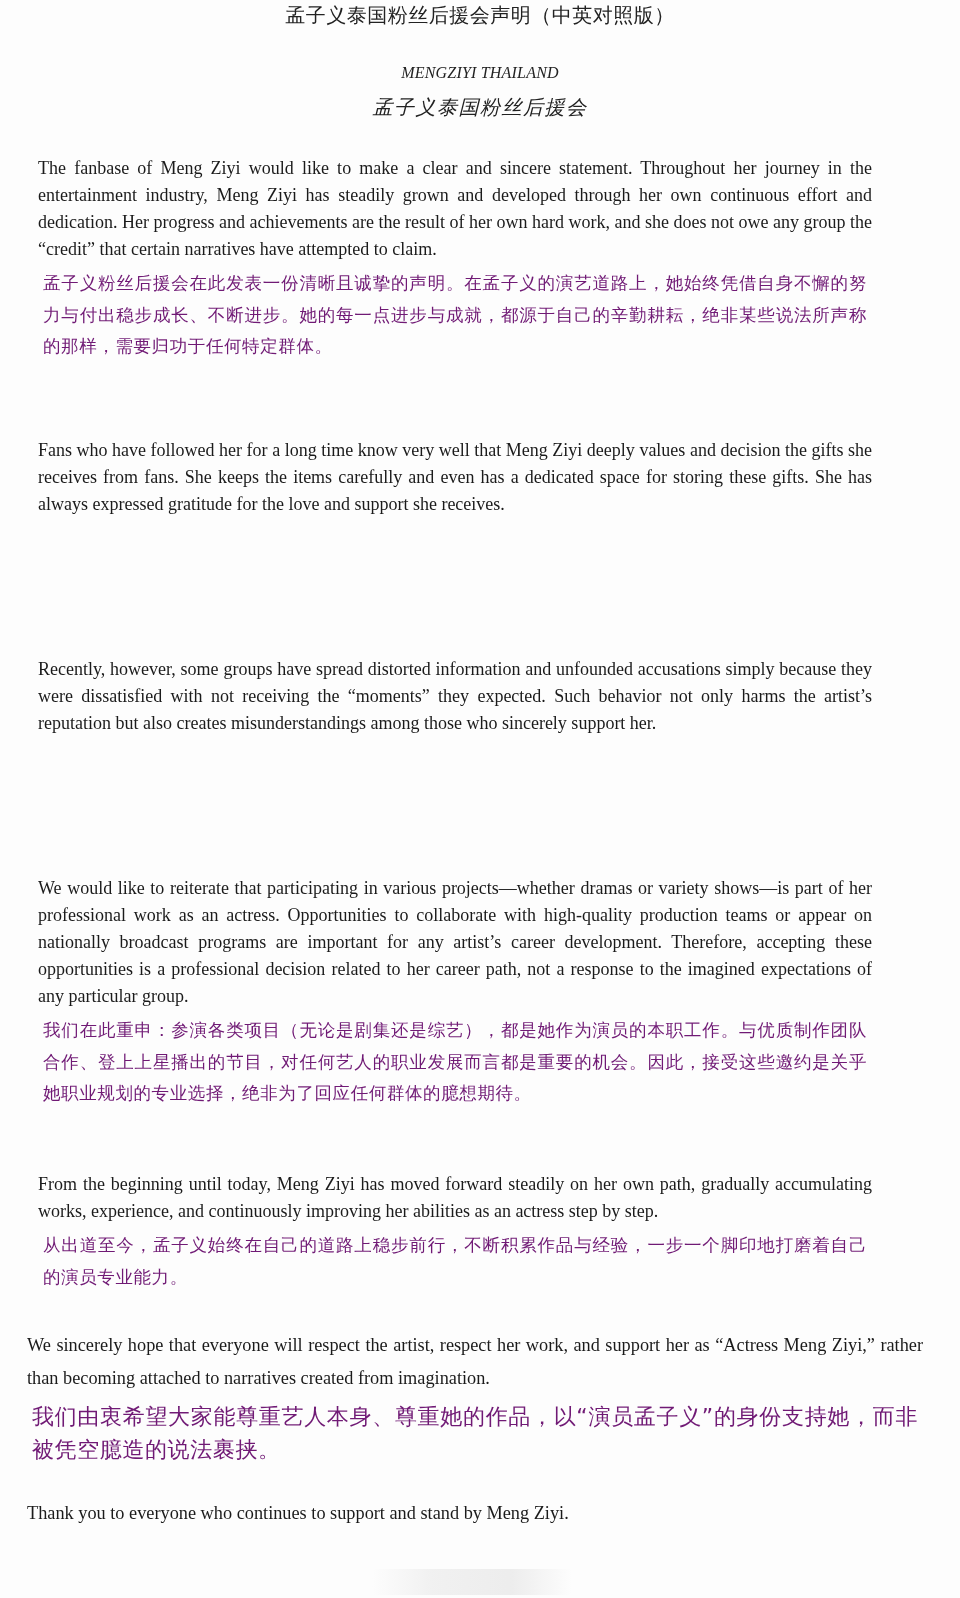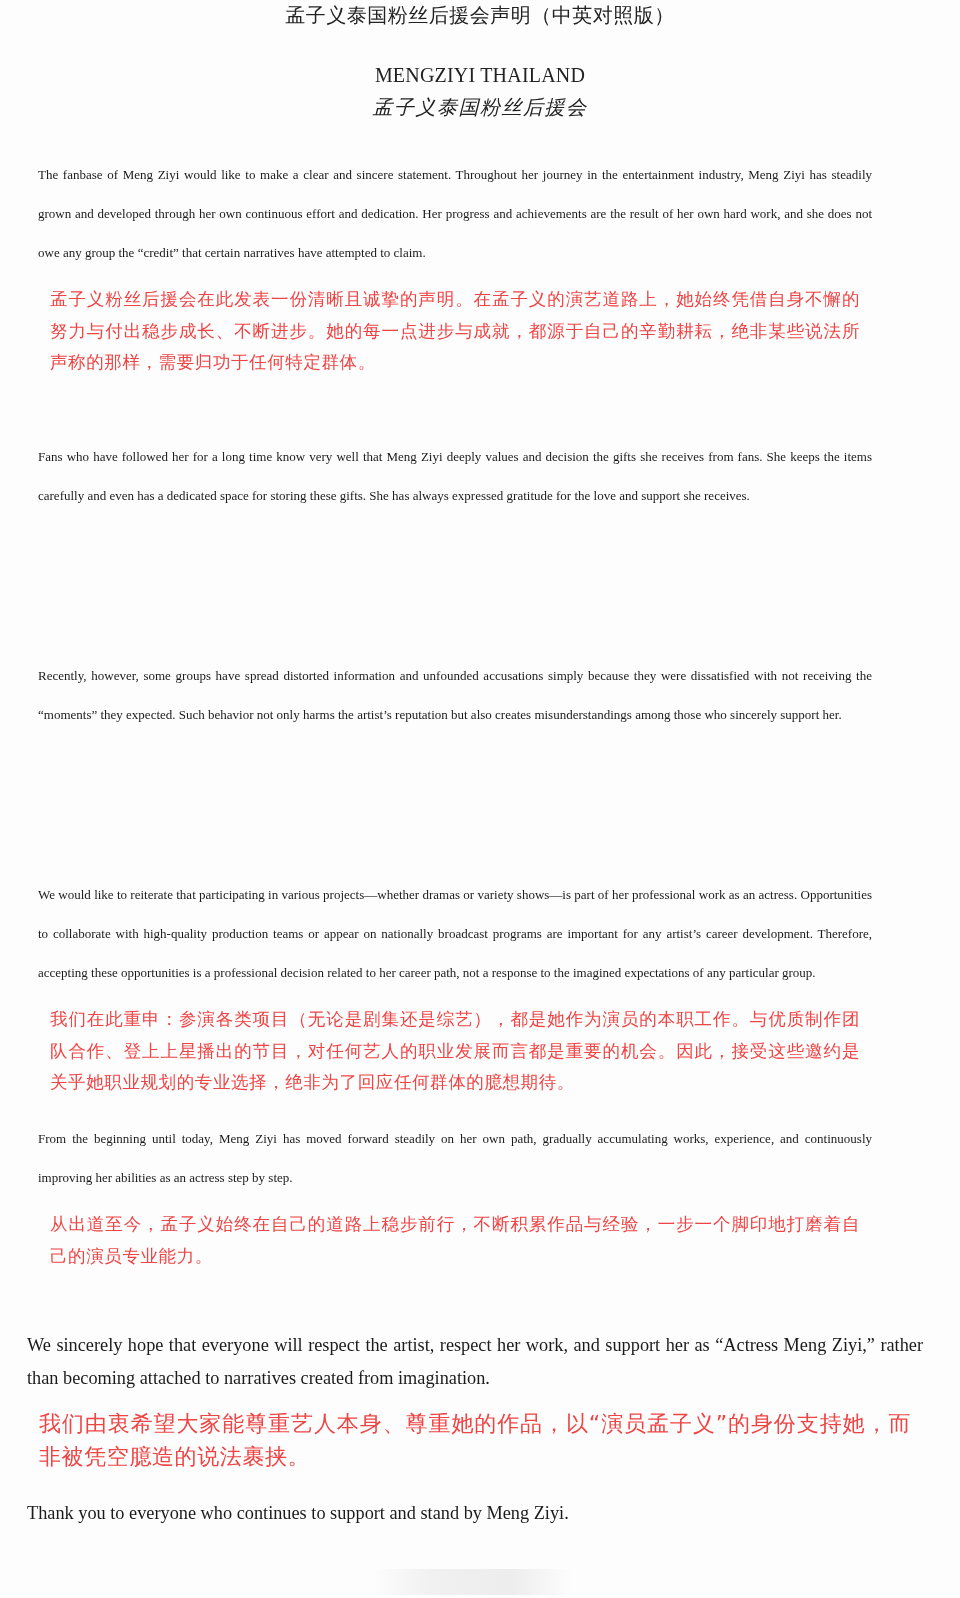--- a/index.html
+++ b/index.html
@@ -8,32 +8,32 @@
     background: #fdfdfd;
     color: #1a1a1a;
     font-family: "Liberation Serif", "DejaVu Serif", serif;
     position: relative;
   }
   .title {
     position: absolute; left: 0; width: 960px; text-align: center;
     font-size: 20px; color: #222;
   }
   .t1 { top: 2px; letter-spacing: 0.5px; }
-  .t2 { top: 64px; font-size: 20px; letter-spacing: 0.2px; }
+  .t2 { top: 64px; font-size: 16px; letter-spacing: 0.2px; font-style: italic; }
   .t3 { top: 94px; letter-spacing: 1.5px; font-style: italic; }
   .section { position: absolute; }
   .s-narrow { left: 38px; width: 834px; }
   .s-wide { left: 27px; width: 896px; }
   .en {
-    margin: 0; font-size: 13px; line-height: 39px;
+    margin: 0; font-size: 18px; line-height: 27px;
     text-align: justify; text-align-last: left; color: #1b1b1b;
   }
   .zh {
-    margin: 12px; font-size: 17.5px; line-height: 31.6px;
-    text-align: justify; letter-spacing: 0.6px; color: #ef4444;
+    margin: 5px; font-size: 17.5px; line-height: 31.6px;
+    text-align: justify; letter-spacing: 0.6px; color: #701a75;
     font-family: "DejaVu Sans", "Liberation Sans", sans-serif;
   }
   .s-wide .en { font-size: 18.3px; line-height: 33px; }
   .s-wide .zh { font-size: 22px; line-height: 33px; }
   .watermark {
     position: absolute; left: 372px; top: 1569px; width: 200px; height: 26px;
     background: linear-gradient(90deg, rgba(253,253,253,0.6), rgba(240,240,240,0.95) 30%, rgba(235,235,235,0.9) 70%, rgba(253,253,253,0.3));
     border-radius: 4px;
   }
 </style>
@@ -55,21 +55,21 @@
 
 <div class="section s-narrow" style="top:656px;">
   <p class="en">Recently, however, some groups have spread distorted information and unfounded accusations simply because they were dissatisfied with not receiving the “moments” they expected. Such behavior not only harms the artist’s reputation but also creates misunderstandings among those who sincerely support her.</p>
 </div>
 
 <div class="section s-narrow" style="top:875px;">
   <p class="en">We would like to reiterate that participating in various projects—whether dramas or variety shows—is part of her professional work as an actress. Opportunities to collaborate with high-quality production teams or appear on nationally broadcast programs are important for any artist’s career development. Therefore, accepting these opportunities is a professional decision related to her career path, not a response to the imagined expectations of any particular group.</p>
   <p class="zh">我们在此重申：参演各类项目（无论是剧集还是综艺），都是她作为演员的本职工作。与优质制作团队合作、登上上星播出的节目，对任何艺人的职业发展而言都是重要的机会。因此，接受这些邀约是关乎她职业规划的专业选择，绝非为了回应任何群体的臆想期待。</p>
 </div>
 
-<div class="section s-narrow" style="top:1119px;">
+<div class="section s-narrow" style="top:1171px;">
   <p class="en">From the beginning until today, Meng Ziyi has moved forward steadily on her own path, gradually accumulating works, experience, and continuously improving her abilities as an actress step by step.</p>
   <p class="zh">从出道至今，孟子义始终在自己的道路上稳步前行，不断积累作品与经验，一步一个脚印地打磨着自己的演员专业能力。</p>
 </div>
 
 <div class="section s-wide" style="top:1329px;">
   <p class="en">We sincerely hope that everyone will respect the artist, respect her work, and support her as “Actress Meng Ziyi,” rather than becoming attached to narratives created from imagination.</p>
   <p class="zh">我们由衷希望大家能尊重艺人本身、尊重她的作品，以“演员孟子义”的身份支持她，而非被凭空臆造的说法裹挟。</p>
 </div>
 
 <div class="section s-wide" style="top:1497px;">

